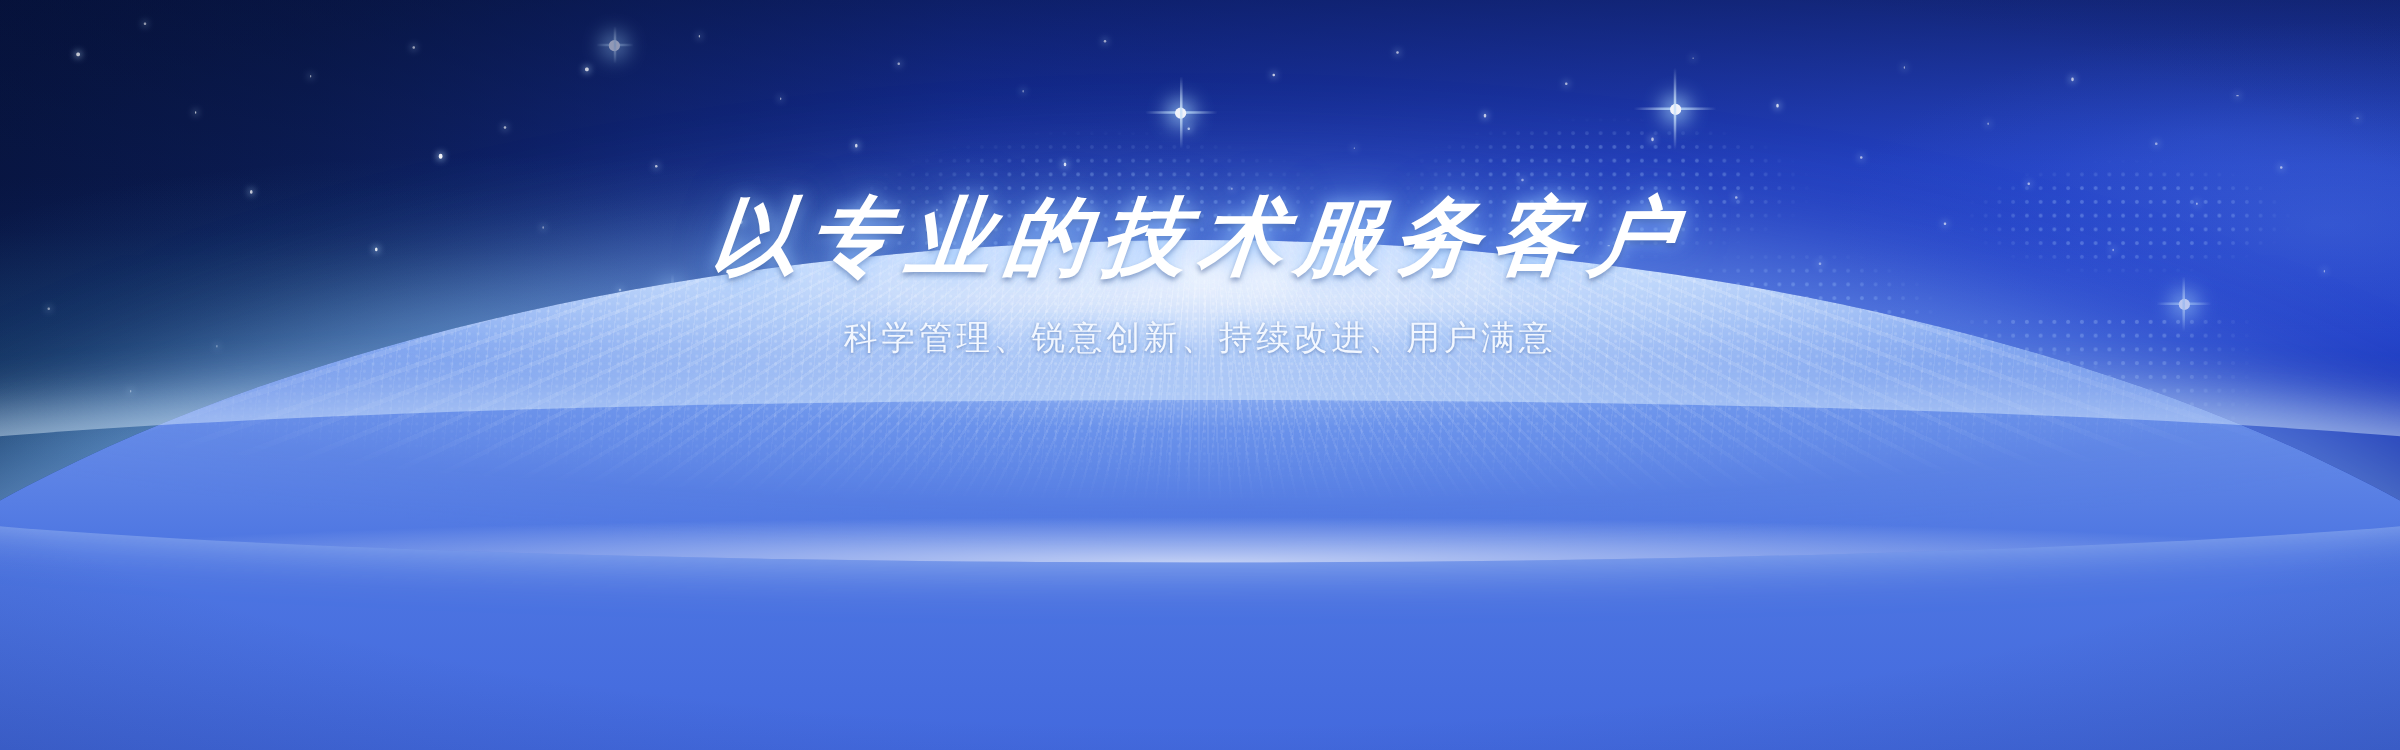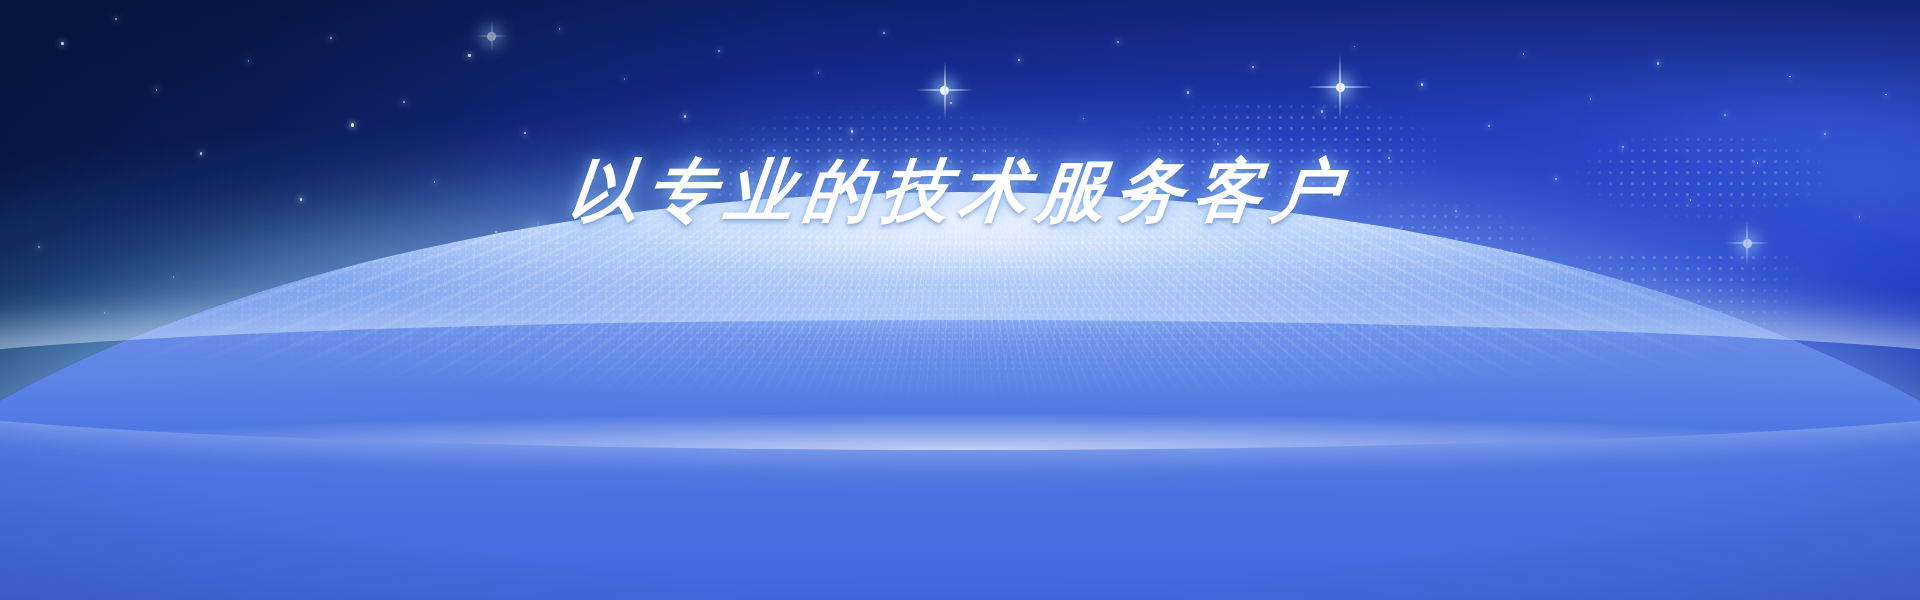--- a/index.html
+++ b/index.html
@@ -333,16 +333,17 @@
   <div class="earth"></div>
   <div class="earth-city">
     <div class="grid-h"></div>
     <div class="grid-v"></div>
     <div class="speckle"></div>
   </div>
   <div class="horizon-line"></div>
 
   <div class="text-block">
     <h1 class="headline">以专业的技术服务客户</h1>
+    <p class="subtitle">科学管理、锐意创新、持续改进、用户满意</p>
   </div>
 
   <div class="layer vignette"></div>
 </div>
 
 </body></html>

